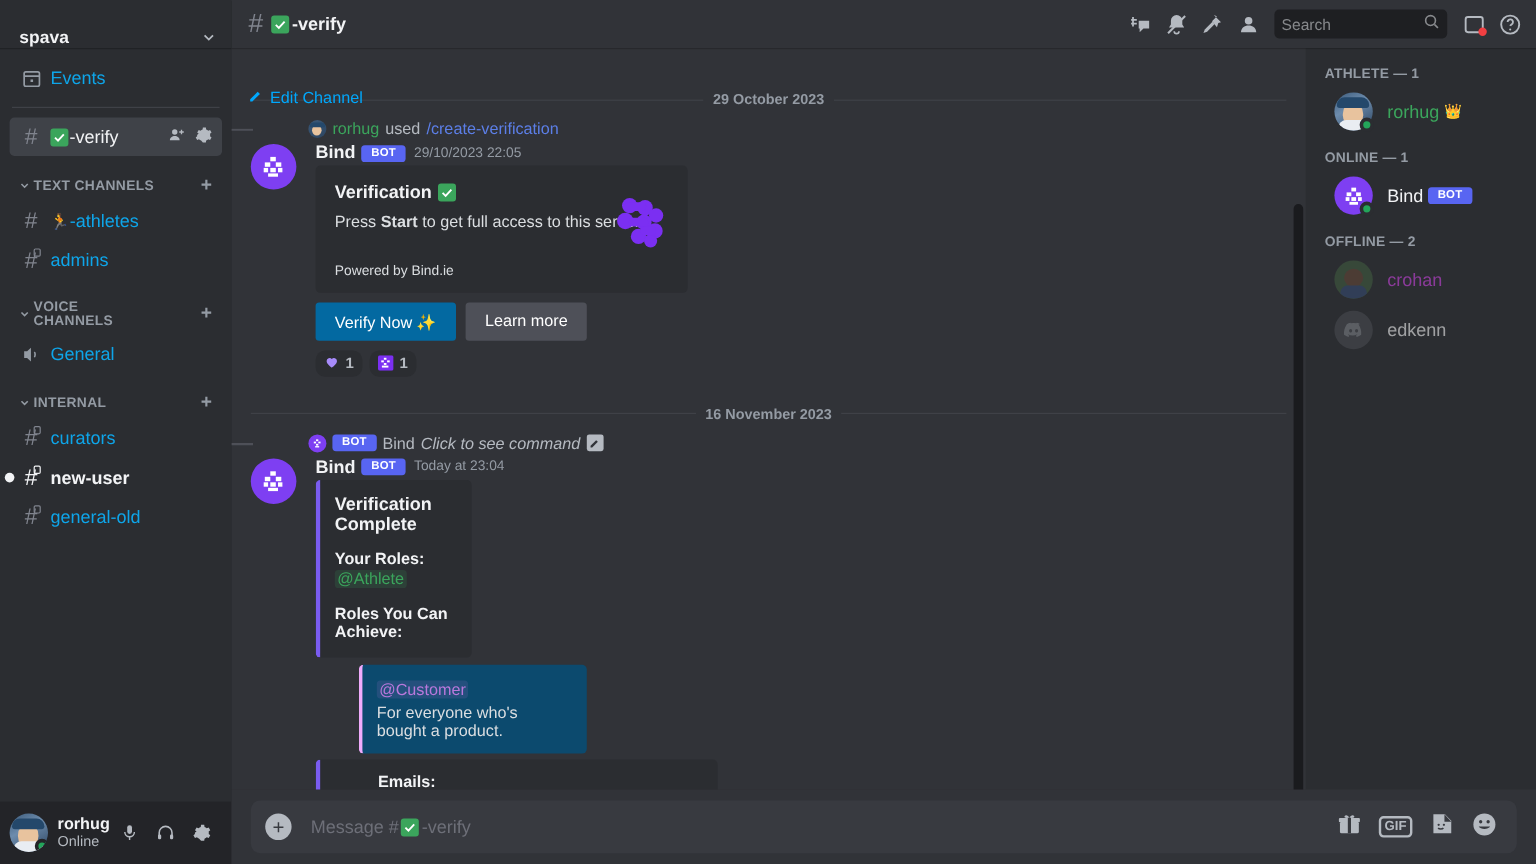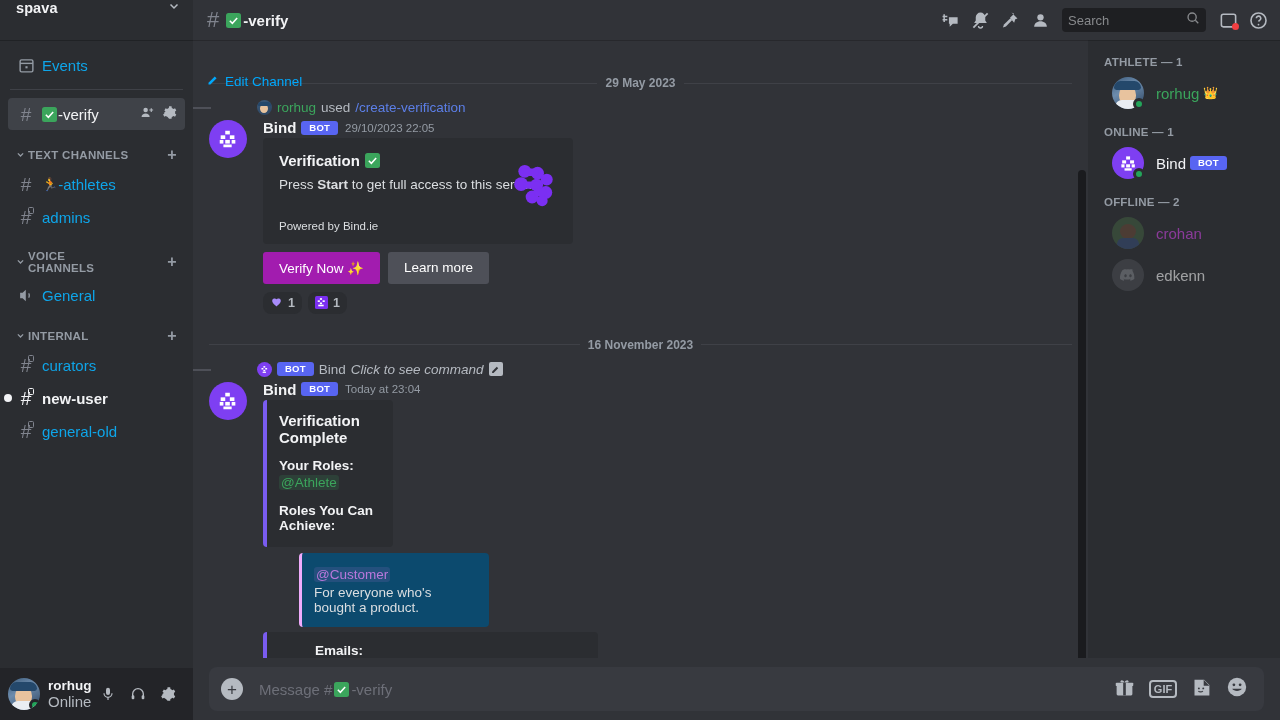--- a/index.html
+++ b/index.html
@@ -11,21 +11,21 @@
   }
   #app { position: relative; width: 1280px; height: 720px; display: flex; }
 
   
   .sidebar {
     width: 193px; height: 720px; background: #2b2d31;
     display: flex; flex-direction: column; position: relative;
   }
   .server-header {
     height: 40px; flex: 0 0 40px;
-    display: flex; align-items: flex-start; justify-content: space-between;
+    display: flex; align-items: flex-end; justify-content: space-between;
     padding: 0 13px 0 16px;
     box-shadow: 0 1px 0 rgba(0,0,0,.24);
     background: #2b2d31;
   }
   .server-name { color: #f2f3f5; font-size: 14.5px; font-weight: bold; letter-spacing: .1px; }
   .chev { color: #b5bac1; font-size: 11px; line-height: 1; }
 
   .chan-scroll { flex: 1; overflow: hidden; padding-top: 8px; }
 
   .nav-row {
@@ -68,21 +68,21 @@
   .up-av .face { position: absolute; left: 7px; top: 8px; width: 17px; height: 20px;
     background: #e8c39e; border-radius: 50% 50% 45% 45%; }
   .up-av .hat { position: absolute; left: 2px; top: 4px; width: 27px; height: 9px;
     background: #24486b; border-radius: 8px 8px 3px 3px; }
   .up-av .shirt { position: absolute; left: 3px; bottom: 0; width: 26px; height: 9px;
     background: #e9edf2; border-radius: 7px 7px 0 0; }
   .up-status { position: absolute; right: -1px; bottom: -1px; width: 12px; height: 12px;
     border-radius: 50%; background: #23a55a; border: 3px solid #232428; }
   .up-txt { margin-left: 8px; line-height: 1.15; }
   .up-name { color: #f2f3f5; font-size: 13.5px; font-weight: 600; }
-  .up-sub { color: #b5bac1; font-size: 15px; }
+  .up-sub { color: #b5bac1; font-size: 12px; }
   .up-icons { margin-left: auto; display: flex; gap: 4px; color: #b5bac1; padding-right: 4px; }
   .up-ic { width: 26px; height: 26px; display: flex; align-items: center; justify-content: center; }
 
   
   .main { flex: 1; height: 720px; display: flex; flex-direction: column; background: #313338; position: relative; }
   .topbar {
     height: 40px; flex: 0 0 40px; background: #313338;
     display: flex; align-items: center; padding: 0 8px 0 14px;
     box-shadow: 0 1px 0 rgba(0,0,0,.2); z-index: 5;
   }
@@ -145,21 +145,21 @@
     position: relative; min-height: 100px;
   }
   .embed .e-title { color: #f2f3f5; font-size: 15px; font-weight: bold; display: flex; align-items: center; gap: 5px; }
   .embed .e-desc { color: #dbdee1; font-size: 13.5px; margin-top: 7px; line-height: 1.3; }
   .embed .e-foot { color: #dbdee1; font-size: 11.5px; margin-top: 26px; font-weight: 500; }
   .embed .e-thumb { position: absolute; right: 18px; top: 26px; width: 44px; height: 44px; }
 
   .btnrow { display: flex; gap: 8px; margin-top: 8px; }
   .dbtn { height: 32px; border-radius: 3px; padding: 0 16px; font-size: 13.5px; font-weight: 500;
     color: #fff; display: flex; align-items: center; justify-content: center; gap: 4px; }
-  .dbtn.primary { background: #a21caf; }
+  .dbtn.primary { background: #0369a1; }
   .dbtn.secondary { background: #4e5058; }
 
   .reactions { display: flex; gap: 6px; margin-top: 8px; }
   .react { height: 22px; background: #2b2d31; border-radius: 8px; padding: 0 7px;
     display: flex; align-items: center; gap: 5px; }
   .react .ct { color: #b5bac1; font-size: 12.5px; font-weight: 600; }
 
   .embed2 { background: #2b2d31; border-radius: 4px; border-left: 4px solid #7a5cf0;
     padding: 12px 14px 14px 12px; width: 130px; }
   .e2-title { color: #f2f3f5; font-size: 15px; font-weight: bold; }
@@ -469,21 +469,21 @@
                 <path d="M3 17.3L15.5 4.8l3.7 3.7L6.7 21H3z"></path>
               </svg>
           </span>
           <span>Edit Channel</span>
         </div>
 
         <div class="msgs-inner" style="padding-top:20px">
 
           <div class="datesep">
             <div class="ln"></div>
-            <div class="dt">29 May 2023</div>
+            <div class="dt">29 October 2023</div>
             <div class="ln"></div>
           </div>
 
           <div class="sysline">
             <div class="reply-spine"></div>
             <span class="mini-av">
                 <span class="f"></span>
                 <span class="h"></span>
               </span>
             <span class="uname-green">rorhug</span>

